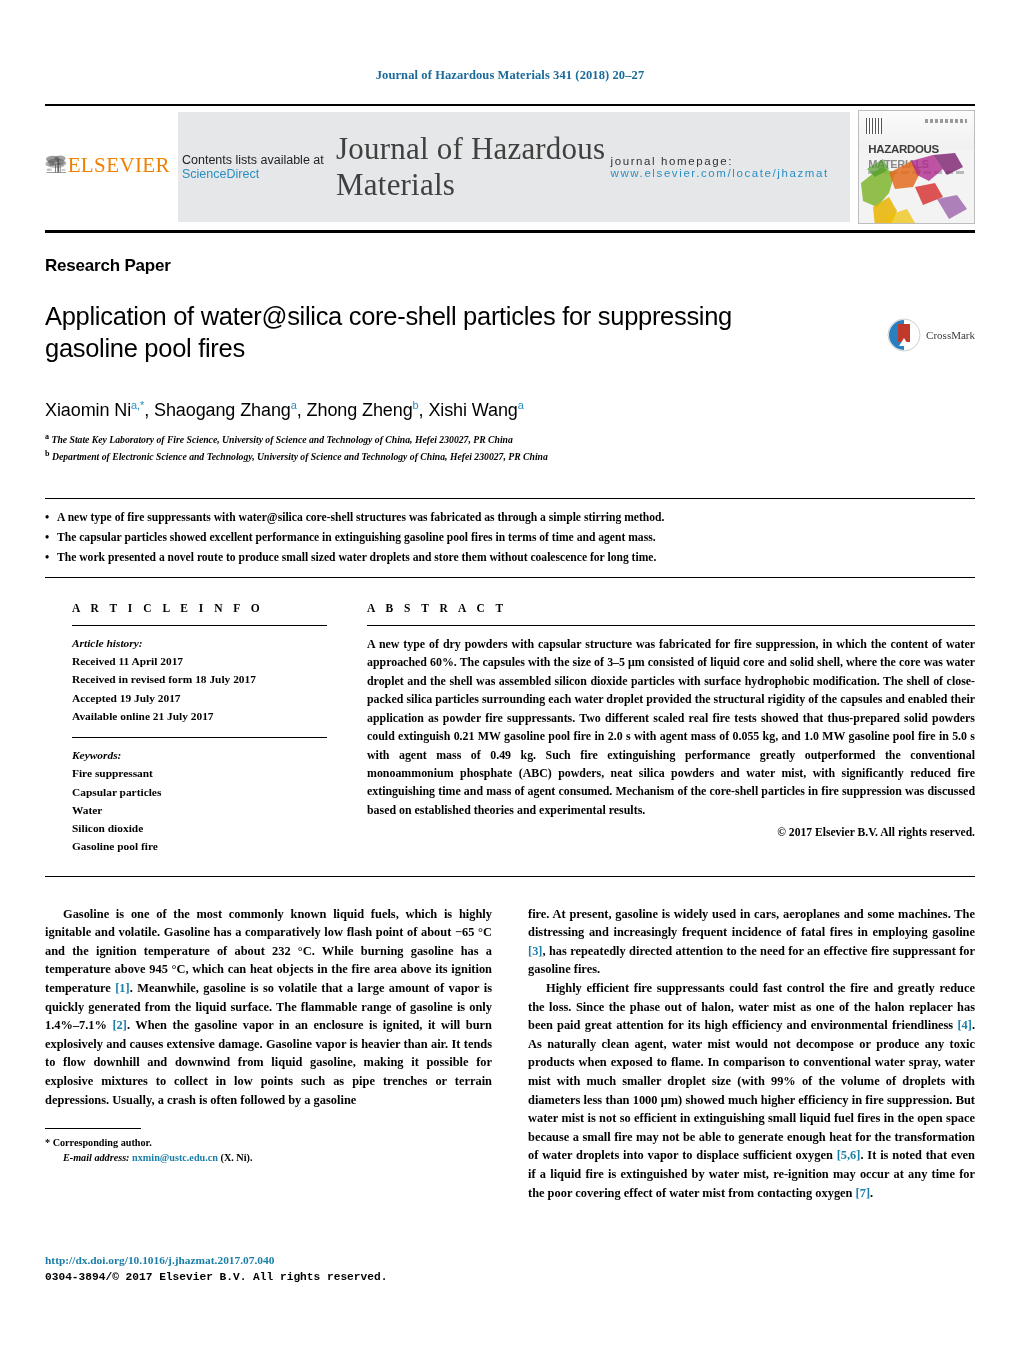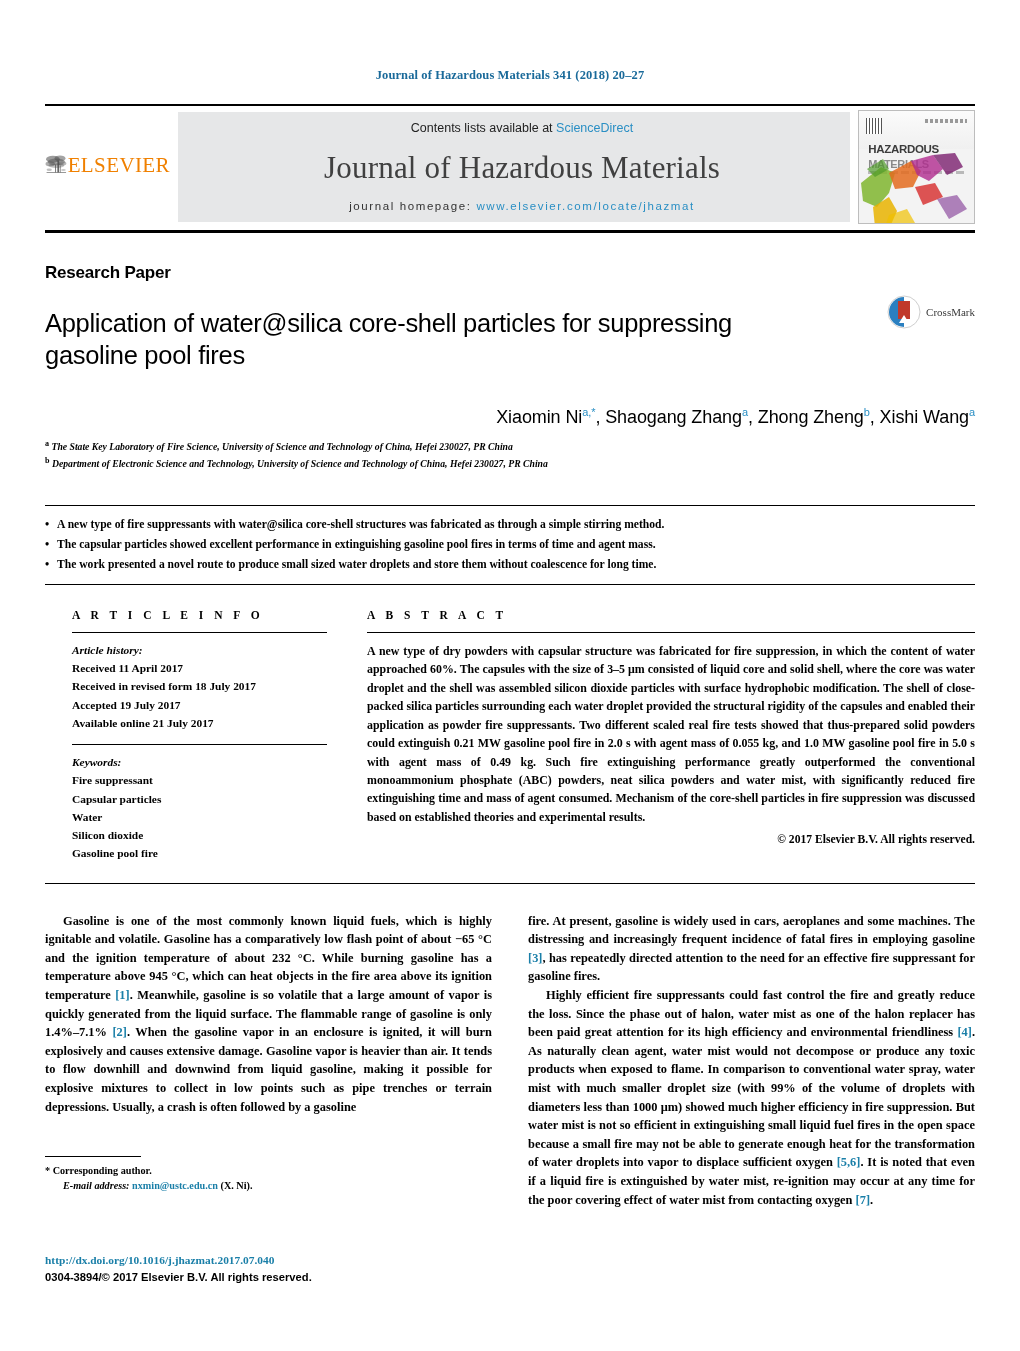--- a/index.html
+++ b/index.html
@@ -59,24 +59,24 @@
     font-size: 21px;
     letter-spacing: 0.4px;
     line-height: 1;
     margin-top: 1px;
   }
   .masthead-center {
     flex: 1 1 auto;
     background: #e6e7e8;
     margin: 6px 8px 6px 8px;
     display: flex;
-    flex-direction: column;
+    flex-direction: row;
     align-items: center;
     justify-content: space-between;
-    padding: 9px 0 10px 16px;
+    padding: 9px 0 10px 4px;
     box-sizing: border-box;
   }
   .contents-line {
     font-family: "Liberation Sans", sans-serif;
     font-size: 12.5px;
     color: #222;
   }
   .contents-line .sd {
     color: #2a8fc4;
   }
@@ -133,26 +133,26 @@
   .rule-thick {
     border-top: 3px solid #000;
     margin-top: 2px;
   }
 
   
   .art-type {
     font-family: "Liberation Sans", sans-serif;
     font-size: 17px;
     font-weight: bold;
-    margin-top: 30px;
+    margin-top: 23px;
     letter-spacing: -0.2px;
   }
   .title-row {
     display: flex;
-    align-items: flex-start;
+    align-items: center;
     justify-content: space-between;
     margin-top: 8px;
   }
   .art-title {
     font-family: "Liberation Sans", sans-serif;
     font-size: 25.5px;
     line-height: 1.24;
     font-weight: normal;
     max-width: 760px;
     letter-spacing: -0.3px;
@@ -167,21 +167,20 @@
   .cm-label {
     font-family: "Liberation Serif", serif;
     font-size: 11px;
     color: #3a3a3a;
   }
   .authors {
     font-family: "Liberation Sans", sans-serif;
     font-size: 18px;
     margin-top: 18px;
     letter-spacing: -0.1px;
-    text-align: right;
   }
   .authors sup { font-size: 11px; color: #2a8fc4; }
   .affils {
     margin-top: 10px;
     font-family: "Liberation Serif", serif;
     font-style: italic;
     font-size: 9.7px;
     line-height: 1.45;
     font-weight: bold;
   }
@@ -280,21 +279,21 @@
     text-indent: 18px;
     margin: 0;
   }
   .ptext + .ptext { margin-top: 0; }
   .ref { color: #1a7fa8; }
 
   
   .foot {
     position: absolute;
     left: 45px;
-    top: 1156px;
+    top: 1128px;
     width: 460px;
   }
   .foot-rule {
     border-top: 1px solid #000;
     width: 96px;
     margin-bottom: 6px;
   }
   .foot-line {
     font-family: "Liberation Serif", serif;
     font-size: 10.2px;
@@ -312,21 +311,21 @@
     width: 500px;
   }
   .doi-line {
     font-family: "Liberation Serif", serif;
     font-size: 11.4px;
     font-weight: bold;
     color: #1a7fa8;
     line-height: 1.5;
   }
   .issn-line {
-    font-family: Liberation Sans, sans-serif;
+    font-family: Liberation Mono, monospace;
     font-size: 11.2px;
     font-weight: bold;
     line-height: 1.5;
   }
 </style>
 </head>
 <body>
 
 <div class="page">
 

